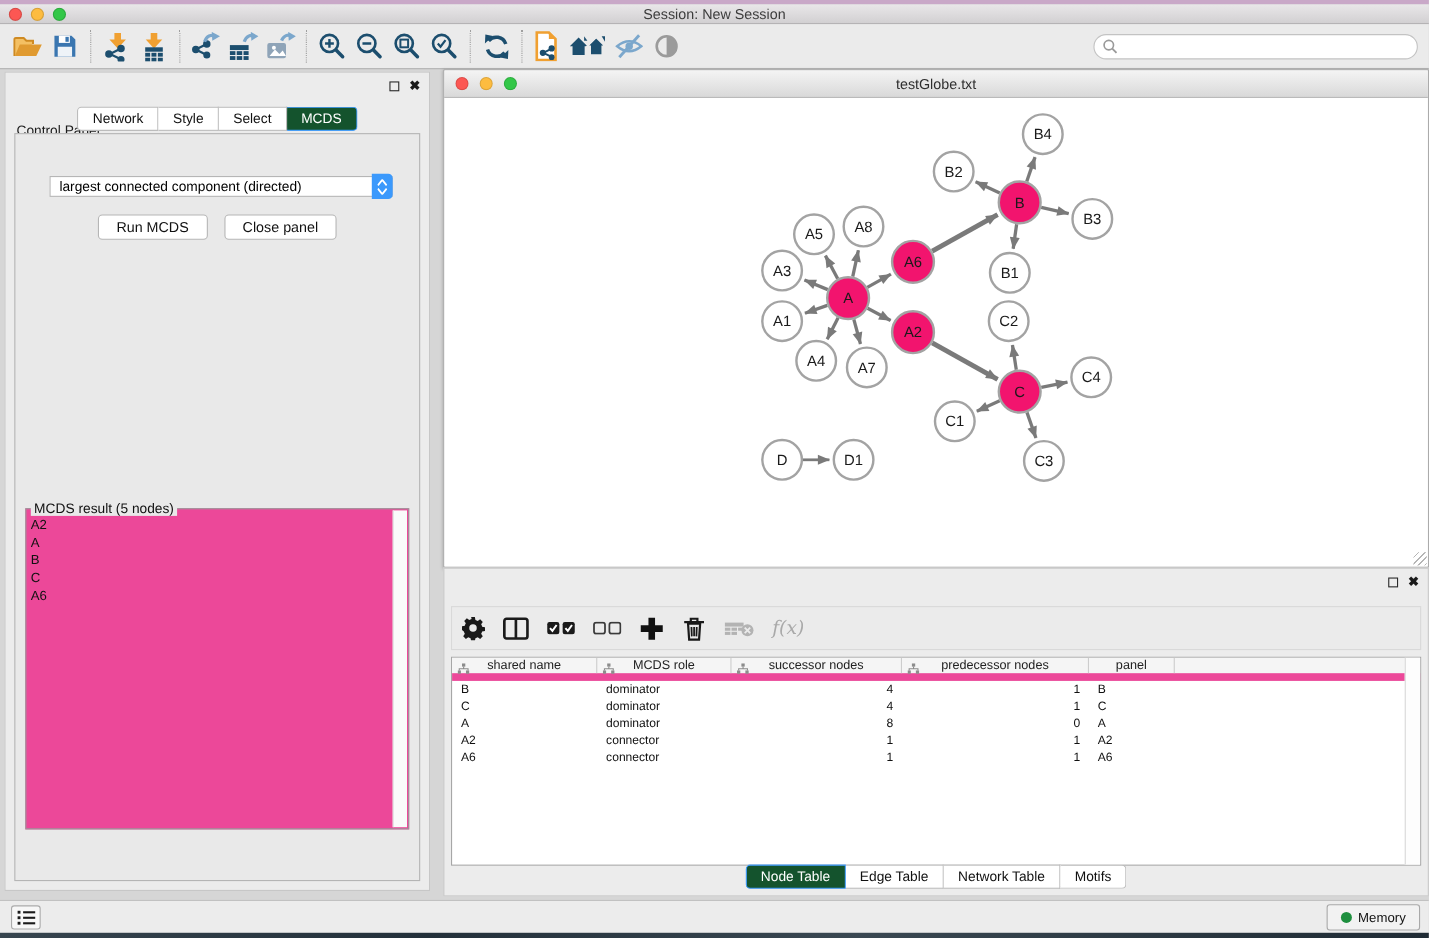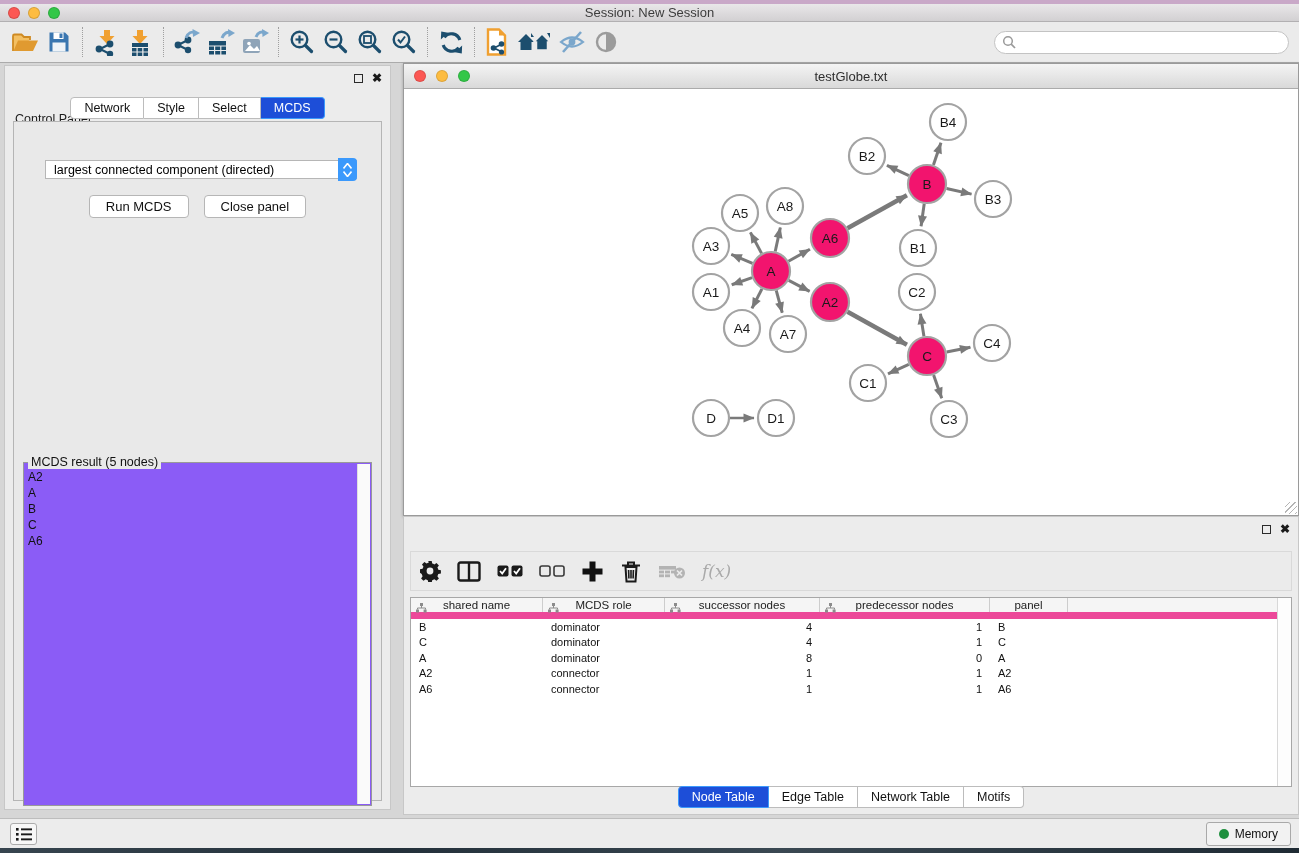--- a/index.html
+++ b/index.html
@@ -30,36 +30,36 @@
   #controlPanel { left:4px; top:65px; width:387px; height:745px; background:#ececec; border:1px solid #c7c7c7; }
   .panelHeader { position:absolute; left:10px; top:6px; font-size:12.5px; color:#1c1c1c;margin-top:40px; }
   .winBtns { position:absolute; top:7px; right:8px; display:flex; gap:9px; align-items:center; }
   .floatBox { width:9px; height:9px; border:1.5px solid #2a2a2a; display:inline-block; }
   .closeX { font-size:12px; font-weight:bold; color:#1a1a1a; line-height:10px; }
 
   .cpTabs { position:absolute; top:31px; left:0; right:0; display:flex; justify-content:center; }
   .tab { font-size:12.5px; padding:3px 13px; background:#fff; border:1px solid #bcbcbc; border-left:none; color:#111; }
   .tab:first-child { border-left:1px solid #bcbcbc; border-radius:4px 0 0 4px; }
   .tab:last-child { border-radius:0 4px 4px 0; }
-  .tab.active { background:#1d4ed8; border-color:#3b99fc; color:#fff; }
+  .tab.active { background:#14532d; border-color:#3b99fc; color:#fff; }
 
   #cpBody { position:absolute; left:8px; right:8px; top:55px; bottom:8px;
     background:#e9e9e9; border:1px solid #b5b5b5; }
   #optLabel { position:absolute; top:17px; left:0; right:0; text-align:center; font-size:13px; color:#111; }
   #dropdown { position:absolute; top:38px; left:31px; width:312px; height:19px; background:#fff;
     border:1px solid #b6b6b6; border-radius:0; font-size:12.5px; display:flex; align-items:center; }
   #dropdown .ddText { padding-left:8px; flex:1; white-space:nowrap; overflow:hidden; }
   #ddStepper { width:19px; height:23px; margin-right:-1px; background:#3b99fc; border-radius:0 4px 4px 0;
     display:flex; flex-direction:column; align-items:center; justify-content:center; gap:2px; }
   .btnRow { position:absolute; top:73px; left:0; right:0; display:flex; justify-content:center; gap:15px; }
   .pushBtn { background:#fff; border:1px solid #b6b6b6; border-radius:4px; font-size:13px; color:#111;
     padding:3px 16px; font-family:"Liberation Sans",sans-serif; }
 
-  #resultBox { position:absolute; left:9px; right:9px; top:340px; height:344px;
-    background:#8b5cf6; border:1px solid #999; }
+  #resultBox { position:absolute; left:9px; right:9px; top:340px; height:292px;
+    background:#ec4899; border:1px solid #999; }
   #resultTitle { position:absolute; top:-8px; left:4px; background:#e9e9e9; padding:0 3px; font-size:12.5px; color:#111; }
   #resultList { position:absolute; left:4px; top:6px; right:16px; bottom:4px; overflow:hidden; }
   .resultItem { font-size:12px; line-height:16px; color:#111; }
   #resultScroll { position:absolute; top:1px; bottom:1px; right:1px; width:13px; background:#fafafa; border-left:1px solid #e0e0e0; }
 
   
   #netWindow { left:403px; top:63px; width:896px; height:453px; background:#fff;
     border:1px solid #9a9a9a; box-shadow:0 1px 3px rgba(0,0,0,.25); }
   #netTitlebar { position:absolute; left:0; top:0; right:0; height:25px;
     background:linear-gradient(#f4f4f4,#d9d9d9); border-bottom:1px solid #ababab;

